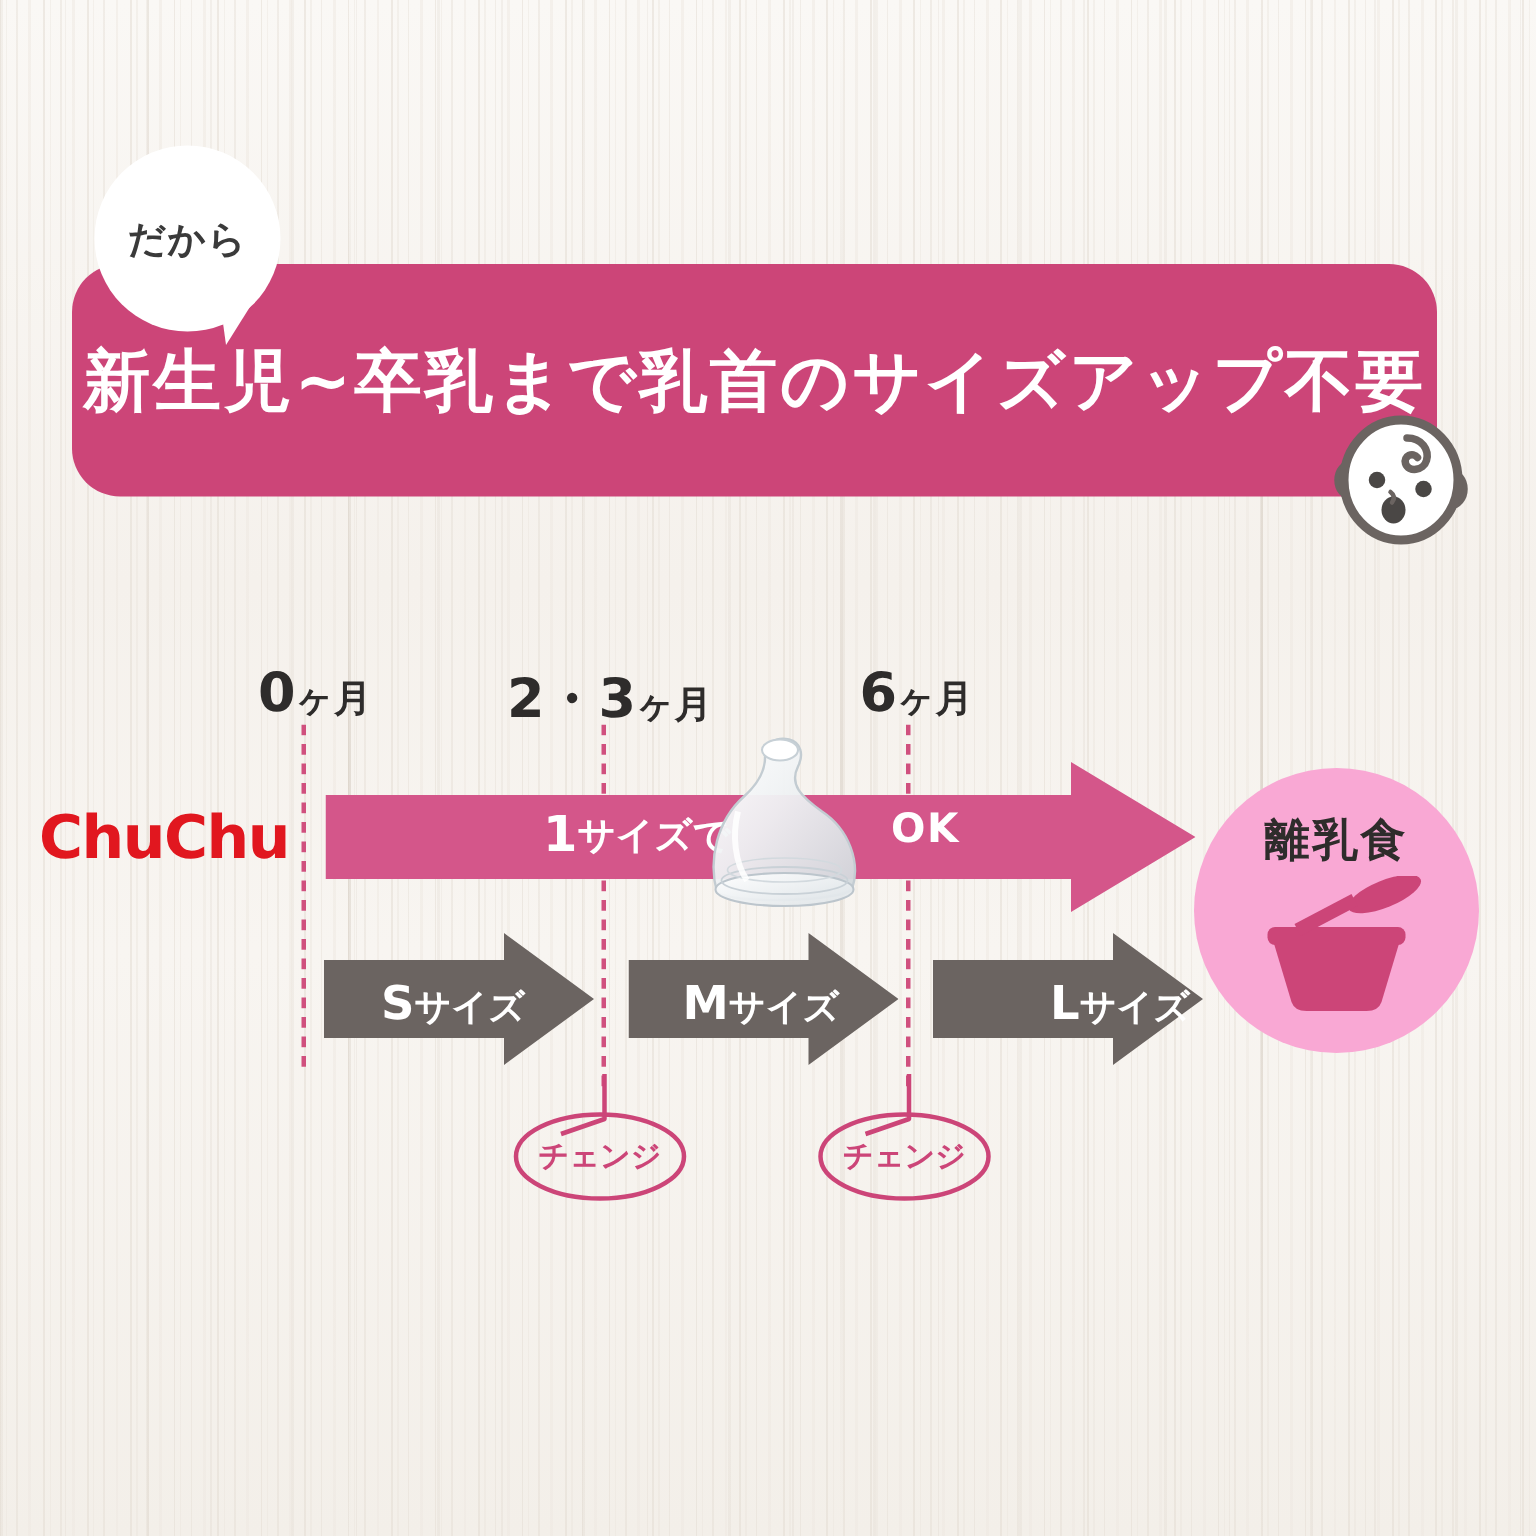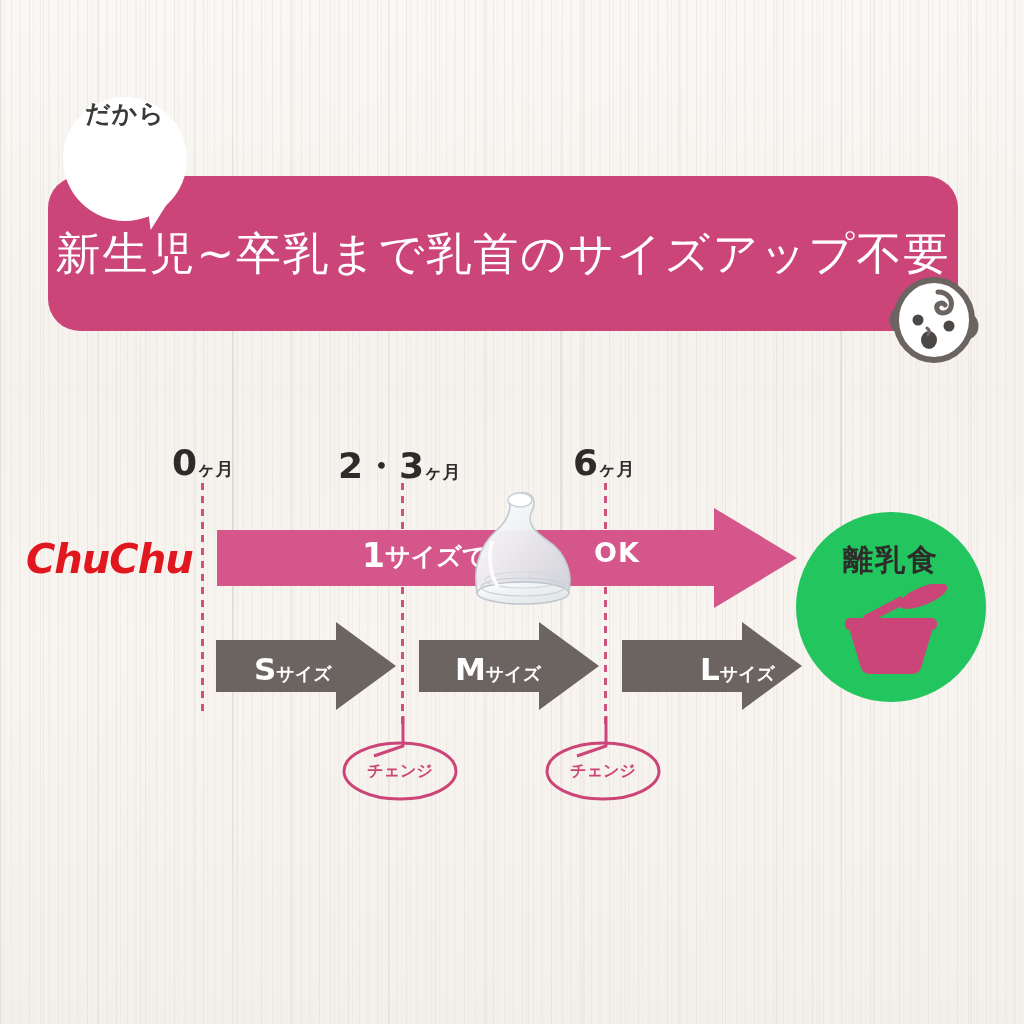--- a/index.html
+++ b/index.html
@@ -37,30 +37,30 @@
   }
 
   
   .banner{
     position:absolute;left:48px;top:176px;width:910px;height:155px;
     background:#cc4578;border-radius:32px;
   }
   .banner-text{
     position:absolute;left:0;right:0;top:50%;transform:translateY(-50%);
     text-align:center;color:#ffffff;
-    font-size:45px;font-weight:400;letter-spacing:2px;
+    font-size:45px;font-weight:700;letter-spacing:2px;
     font-family:"DejaVu Sans","Liberation Sans",sans-serif;
     white-space:nowrap;
   }
 
   
   .dakara{
     position:absolute;left:63px;top:97px;width:124px;height:124px;
     background:#ffffff;border-radius:50%;
-    display:flex;justify-content:center;
+    display:flex;align-items:center;justify-content:center;
     z-index:5;
   }
   .dakara span{
     color:#3a3a3a;font-size:25px;font-weight:700;letter-spacing:1px;
     font-family:"DejaVu Sans","Liberation Sans",sans-serif;
   }
   .dakara-tail2{
     position:absolute;left:146px;top:196px;z-index:4;
     width:26px;height:34px;background:#ffffff;
     clip-path:polygon(0 0,100% 0,18% 100%);
@@ -68,84 +68,83 @@
 
   
   .baby{position:absolute;left:884px;top:274px;width:98px;height:92px;z-index:6;}
 
   
   .tl-label{
     position:absolute;color:#2e2c2b;white-space:nowrap;
     font-family:"DejaVu Sans","Liberation Sans",sans-serif;
   }
   .tl-num{font-size:36px;font-weight:700;letter-spacing:0px;}
-  .tl-unit{font-size:18px;font-weight:700;}
+  .tl-unit{font-size:25px;font-weight:700;}
 
   
   .vline{
     position:absolute;width:3px;
     background-image:linear-gradient(#d0507e 55%,rgba(255,255,255,0) 0);
     background-size:3px 13px;background-repeat:repeat-y;
   }
 
   
   .chuchu{
     position:absolute;left:26px;top:536px;
     color:#e1171f;font-size:40px;font-weight:700;
     letter-spacing:-1px;white-space:nowrap;
     font-family:"DejaVu Sans","Liberation Sans",sans-serif;
-    font-style:italic;
   }
 
   
   .pink-arrow{position:absolute;left:217px;top:508px;width:580px;height:100px;}
   .pink-1size{
     position:absolute;left:362px;top:536px;white-space:nowrap;color:#fff;z-index:3;
     font-family:"DejaVu Sans","Liberation Sans",sans-serif;
   }
   .big1{font-size:33px;font-weight:700;vertical-align:-2px;}
   .sm-size{font-size:25px;font-weight:700;letter-spacing:0px;}
   .pink-ok{
     position:absolute;left:594px;top:537px;color:#fff;
     font-size:27px;font-weight:700;letter-spacing:1px;z-index:3;
     font-family:"DejaVu Sans","Liberation Sans",sans-serif;
   }
   .nipple{position:absolute;left:462px;top:487px;width:122px;height:120px;z-index:4;}
 
   
   .rinyu{
     position:absolute;left:796px;top:512px;width:190px;height:190px;
-    background:#22c55e;border-radius:50%;z-index:5;
+    background:#f9a8d4;border-radius:50%;z-index:5;
   }
   .rinyu-text{
     position:absolute;left:0;right:0;top:28px;text-align:center;
     color:#2e2c2b;font-size:30px;font-weight:700;letter-spacing:2px;
     font-family:"DejaVu Sans","Liberation Sans",sans-serif;
   }
   .rinyu-icon{position:absolute;left:31px;top:72px;width:128px;height:92px;}
 
   
   .gen-label{
     position:absolute;left:27px;top:648px;color:#2e2c2b;
     font-size:25px;font-weight:700;letter-spacing:1px;white-space:nowrap;
     font-family:"DejaVu Sans","Liberation Sans",sans-serif;
   }
   .g-arrow{position:absolute;top:622px;height:88px;}
   .g-text{
     position:absolute;top:651px;color:#ffffff;white-space:nowrap;z-index:3;
     font-family:"DejaVu Sans","Liberation Sans",sans-serif;
   }
   .g-letter{font-size:31px;font-weight:700;}
-  .g-suffix{font-size:18px;font-weight:700;}
+  .g-suffix{font-size:24px;font-weight:700;}
 
   
   .change{position:absolute;width:118px;height:62px;}
   .change-text{
     position:absolute;left:0;right:0;top:50%;transform:translateY(-50%);
-    text-align:center;color:#cc4578;font-size:16px;font-weight:700;
+    text-align:center;color:#cc4578;font-size:20px;font-weight:700;
     letter-spacing:0px;
     font-family:"DejaVu Sans","Liberation Sans",sans-serif;
   }
   .change-tail{position:absolute;width:40px;height:46px;}
 </style>
 </head>
 <body>
 
 <div id="stage">
 

